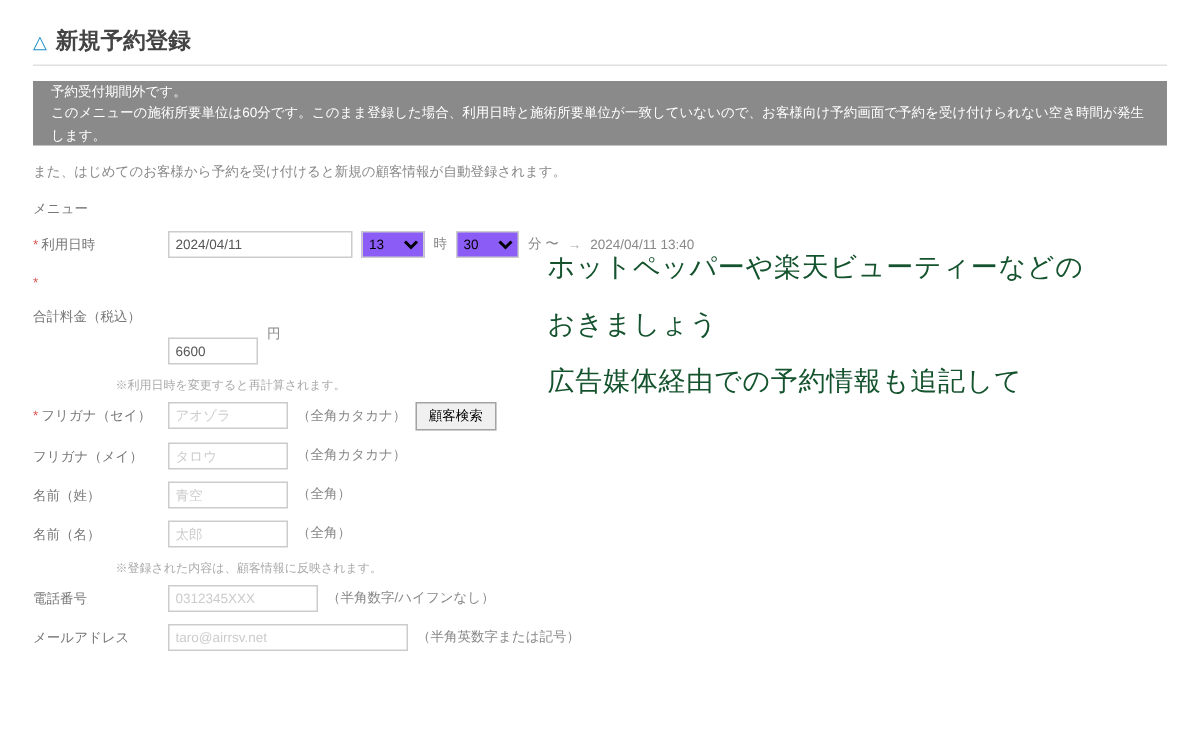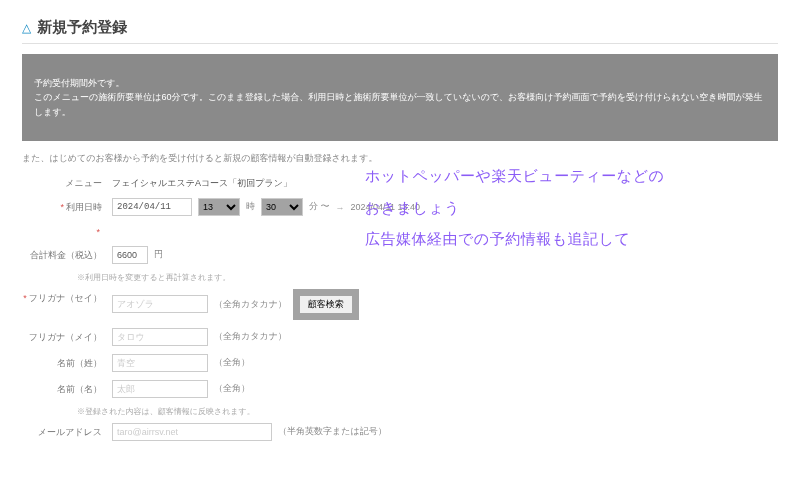--- a/index.html
+++ b/index.html
@@ -1,42 +1,42 @@
 <!DOCTYPE html>
 <html><head>
 <meta charset="utf-8">
 <style>
   * { box-sizing: border-box; margin: 0; padding: 0; }
   body { font-family: "Hiragino Kaku Gothic Pro", "Meiryo", sans-serif; font-size: 10px; color: #666; background: #fff; position: relative; width: 800px; height: 500px; overflow: hidden; }
   .page { padding: 18px 22px; }
   .title-row { display: flex; align-items: center; gap: 6px; border-bottom: 1px solid #e0e0e0; padding-bottom: 6px; margin-bottom: 10px; }
   .title-row .tri { color: #1b8fc6; font-size: 12px; }
   .title-row h1 { font-size: 15px; font-weight: bold; color: #444; }
-  .alert { background: #8a8a8a; color: #fff; padding: 22px 12px; font-size: 9px; line-height: 1.6; margin-bottom: 10px; }
+  .alert { background: #8a8a8a; color: #fff; padding: 0 12px; font-size: 9px; line-height: 1.6; margin-bottom: 10px; }
   .hint { font-size: 9px; color: #888; line-height: 1.6; margin-bottom: 8px; }
   .req { color: #d9534f; font-size: 9px; margin-bottom: 8px; }
   .form-row { display: flex; align-items: flex-start; margin-bottom: 8px; }
-  .form-row .lbl { width: 90px; text-align: right; font-size: 9px; color: #777; padding-top: 3px; padding-right: 10px; flex-shrink: 0; }
+  .form-row .lbl { width: 90px; text-align: left; font-size: 9px; color: #777; padding-top: 3px; padding-right: 10px; flex-shrink: 0; }
   .ast { color: #d9534f; margin-right: 2px; }
   .val { font-size: 9px; color: #555; padding-top: 3px; }
   .field { display: flex; align-items: center; gap: 6px; flex-wrap: wrap; }
   input[type=text] { border: 1px solid #ccc; padding: 2px 4px; font-size: 9px; height: 18px; color: #555; }
   input::placeholder { color: #ccc; }
-  select { border: 1px solid #ccc; font-size: 9px; height: 18px; background: #a3a3a3; }
-  .w-date { width: 80px; font-family: Liberation Mono, monospace; }
+  select { border: 1px solid #ccc; font-size: 9px; height: 18px; background: #8b5cf6; }
+  .w-date { width: 123px; }
   .w-sel { width: 42px; }
-  .w-price { width: 36px; }
-  .w-name { width: 96px; }
-  .btn-sm { background: #f0f0f0; border: 7px solid #a3a3a3; font-size: 9px; padding: 2px 8px; cursor: pointer; }
+  .w-price { width: 60px; margin-top: 23px; }
+  .w-name { width: 80px; }
+  .btn-sm { background: #f0f0f0; border: 1px solid #a3a3a3; font-size: 9px; padding: 2px 8px; cursor: pointer; }
   .sub { font-size: 8px; color: #aaa; margin-left: 55px; margin-top: 2px; margin-bottom: 6px; }
   .unit { font-size: 9px; color: #888; }
   textarea { width: 640px; height: 42px; border: 1px solid #ccc; font-size: 9px; padding: 3px; resize: none; }
   .memo-row .lbl { padding-top: 0; }
   .arrow { color: #aaa; font-size: 9px; }
-  .overlay { position: absolute; left: 365px; top: 160px; width: 420px; font-size: 15px; line-height: 2.1; color: #8b5cf6; font-weight: 500; letter-spacing: 0.5px; pointer-events: none; }
+  .overlay { position: absolute; left: 365px; top: 160px; width: 420px; font-size: 18px; line-height: 2.1; color: #14532d; font-weight: 500; letter-spacing: 0.5px; pointer-events: none; }
   .redbox { display:inline-block; width:50px; height:14px; background:#fff; border:1px solid #fff; }
 </style>
 </head>
 <body>
 
 <div class="page">
   <div class="title-row">
     <span class="tri">△</span>
     <h1>新規予約登録</h1>
   </div>
@@ -46,21 +46,20 @@
     <div>このメニューの施術所要単位は60分です。このまま登録した場合、利用日時と施術所要単位が一致していないので、お客様向け予約画面で予約を受け付けられない空き時間が発生します。</div>
   </div>
 
   <div class="hint">
     <div>また、はじめてのお客様から予約を受け付けると新規の顧客情報が自動登録されます。</div>
   </div>
 
 
   <div class="form-row">
     <div class="lbl">メニュー</div>
-    <div class="val">フェイシャルエステAコース「初回プラン」</div>
   </div>
 
   <div class="form-row">
     <div class="lbl"><span class="ast">*</span><span>利用日時</span></div>
     <div class="field">
       <input type="text" class="w-date" value="2024/04/11" style="">
       <select class="w-sel"><option>13</option></select>
       <span class="unit">時</span>
       <select class="w-sel"><option>30</option></select>
       <span class="unit">分 〜</span>
@@ -110,20 +109,27 @@
   <div class="form-row">
     <div class="lbl">名前（名）</div>
     <div class="field">
       <input type="text" class="w-name" placeholder="太郎" style="">
       <span class="unit">（全角）</span>
     </div>
   </div>
 
   <div class="sub">※登録された内容は、顧客情報に反映されます。</div>
 
+  <div class="form-row">
+    <div class="lbl">電話番号</div>
+    <div class="field">
+      <input type="text" class="w-name" style="width: 100px;" placeholder="0312345XXX">
+      <span class="unit">（半角数字/ハイフンなし）</span>
+    </div>
+  </div>
 
   <div class="form-row">
     <div class="lbl">メールアドレス</div>
     <div class="field">
       <input type="text" style="width: 160px;" placeholder="taro@airrsv.net">
       <span class="unit">（半角英数字または記号）</span>
     </div>
   </div>
 
 </div>

